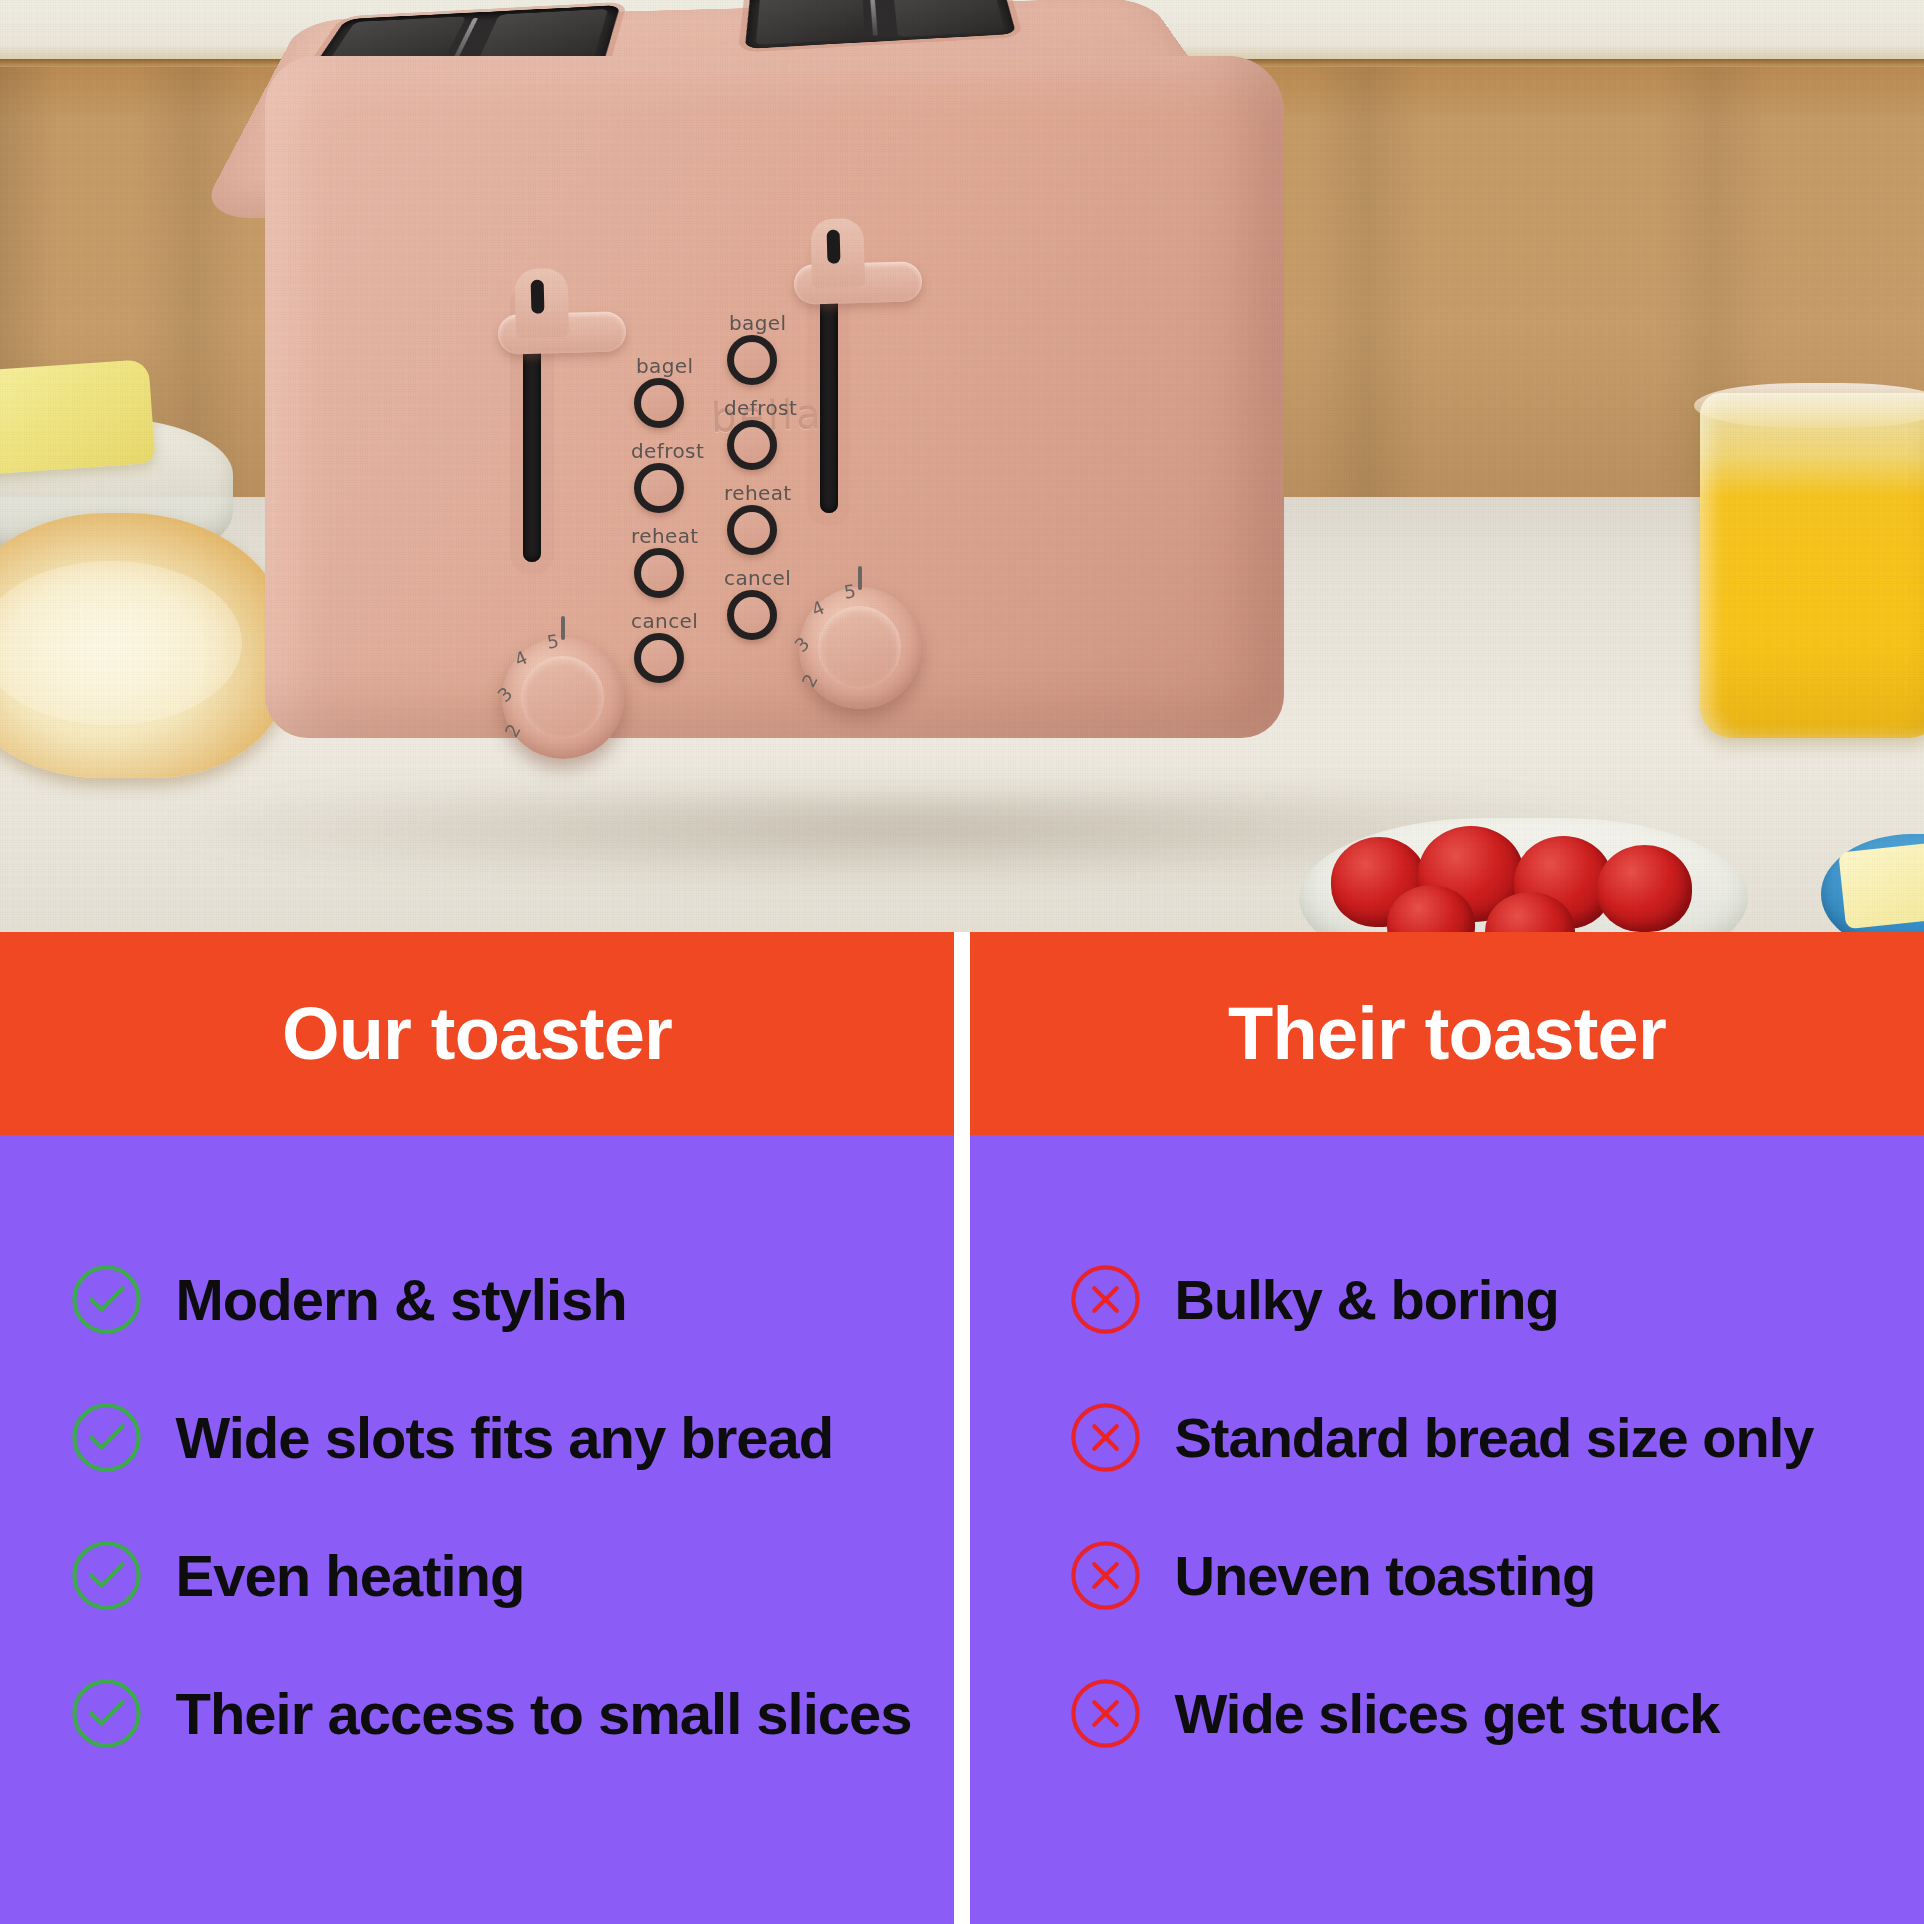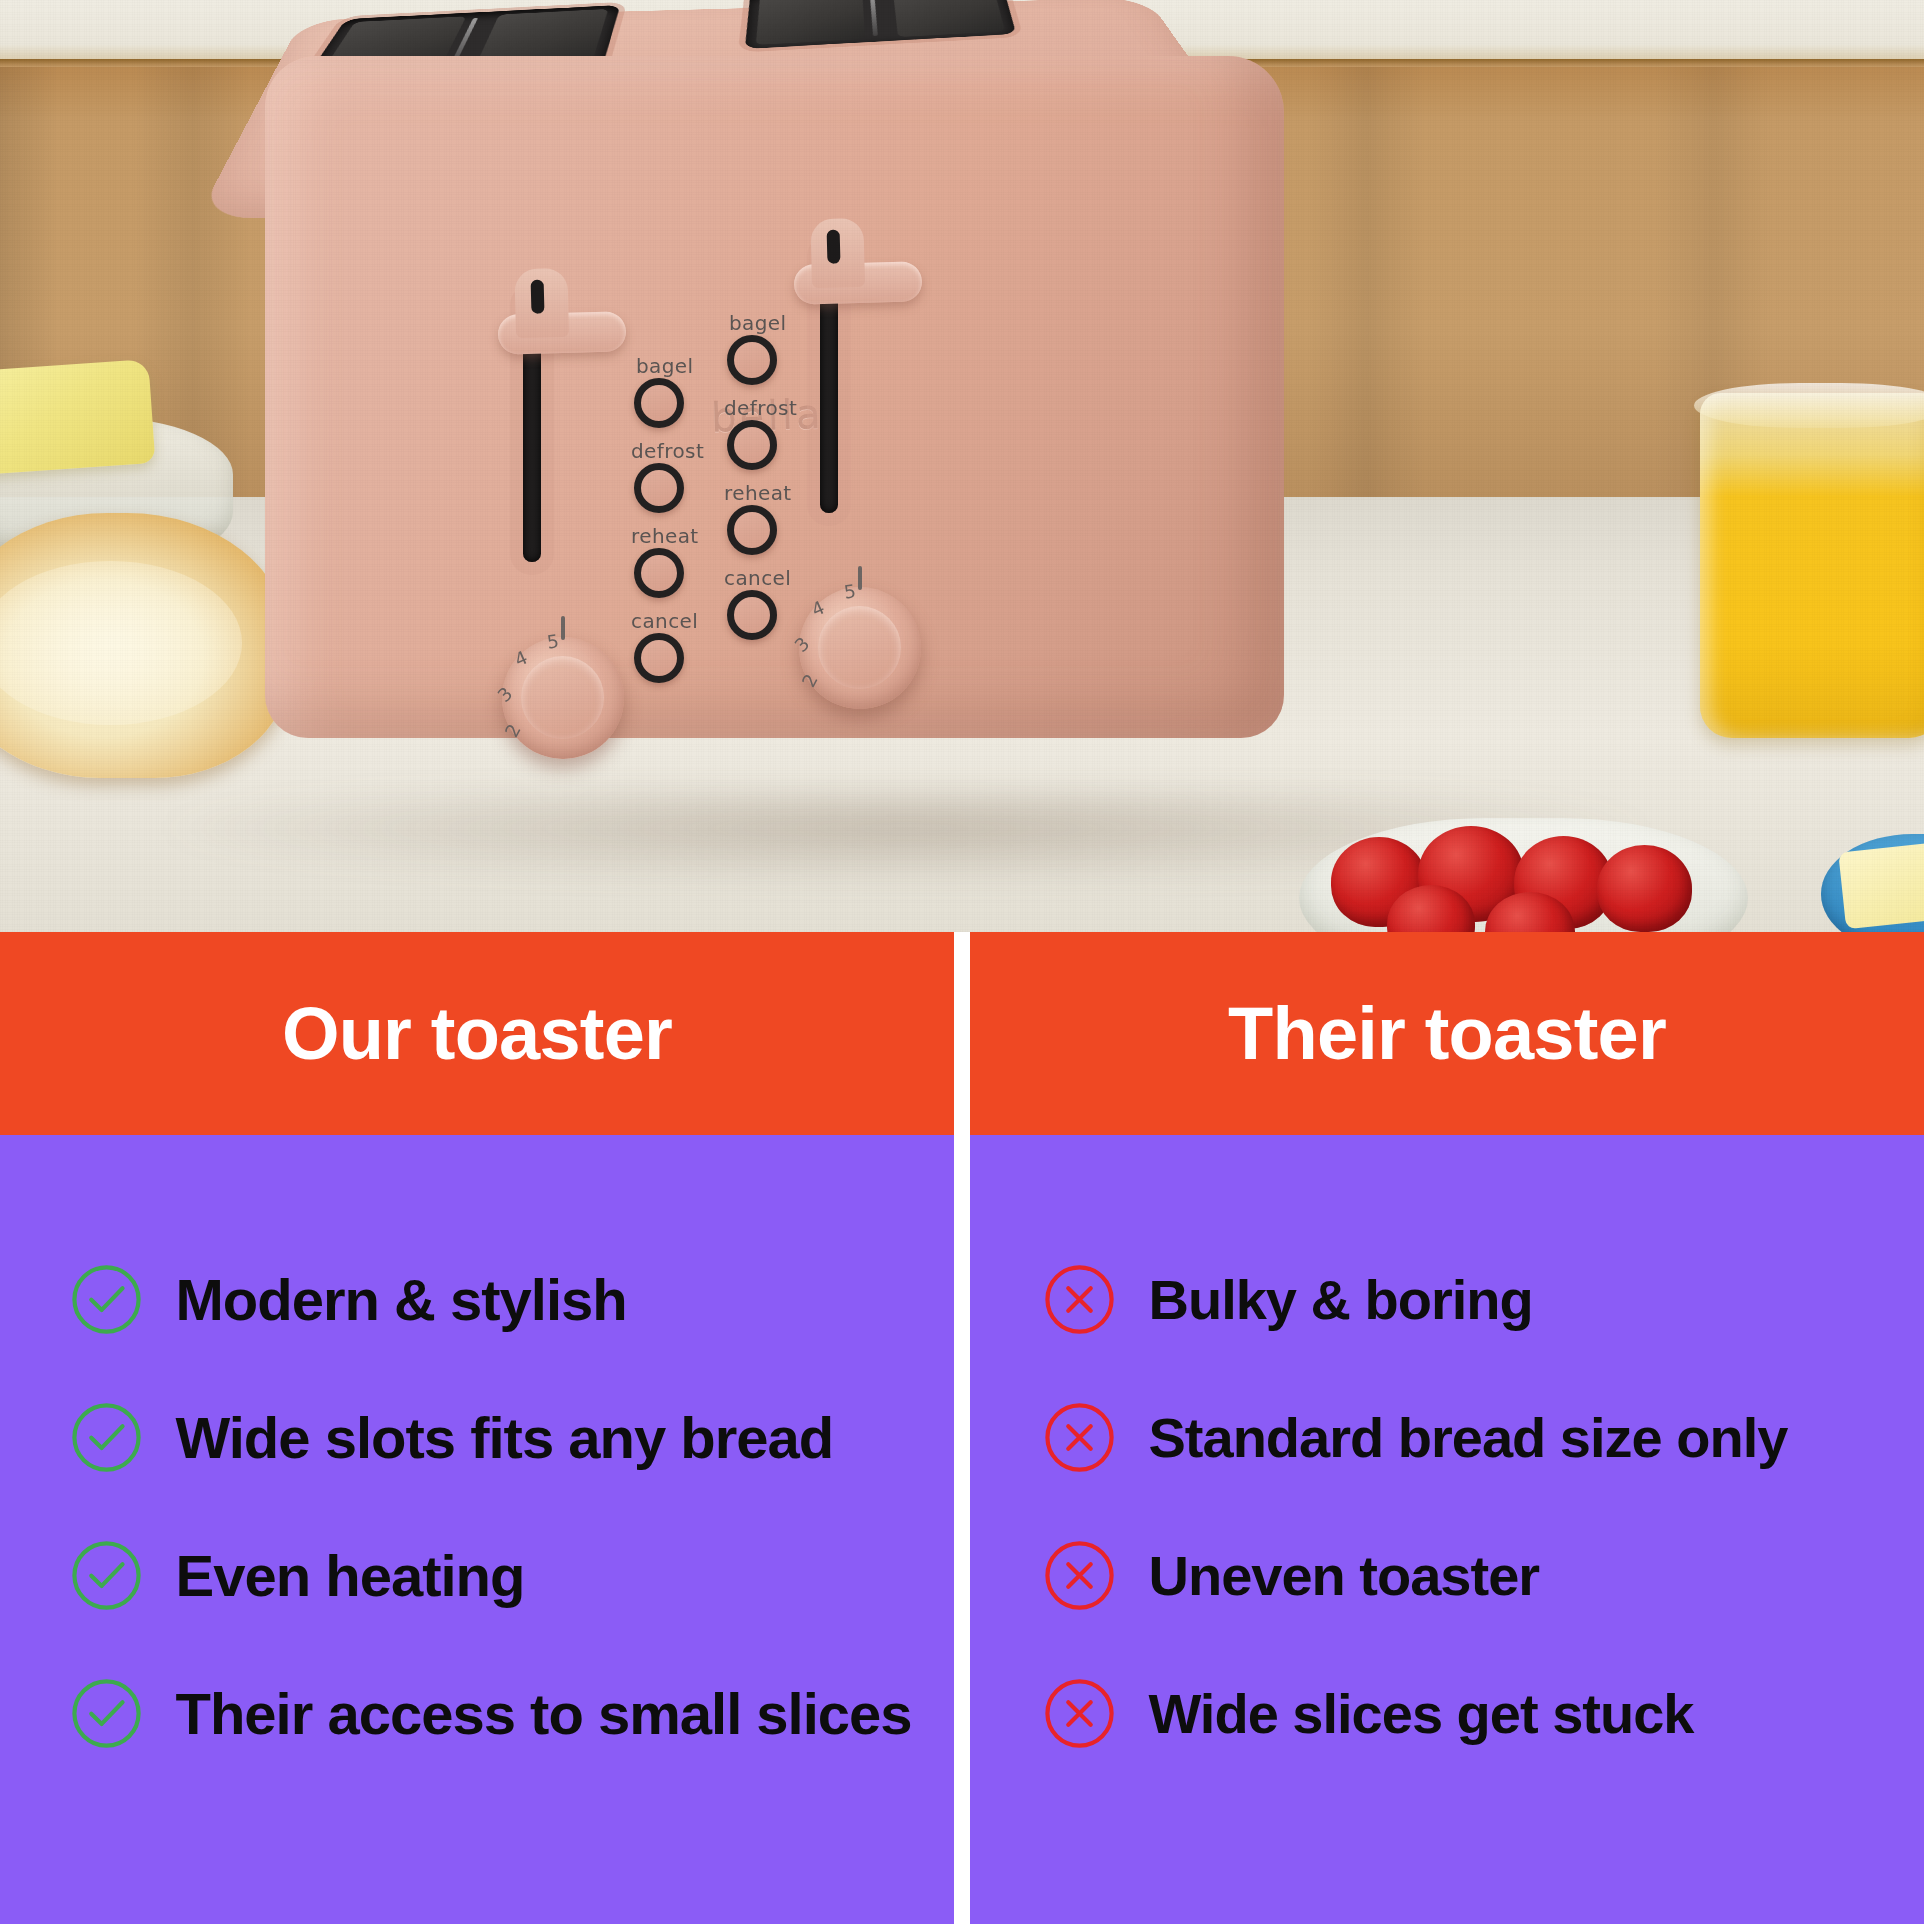--- a/index.html
+++ b/index.html
@@ -203,21 +203,21 @@
   }
   .col-body { height:790px; background:#8b5cf6; padding:95px 0 0 0; }
 
   .feat-list { list-style:none; }
   .feat { display:flex; align-items:center; height:138px; padding-left:68px; }
   .feat .icon { flex:0 0 auto; width:77px; height:77px; margin-right:30.5px; }
   .feat .label {
     font-size:58px; font-weight:bold; color:#0d0d0d; letter-spacing:-1px;
     font-family:"Liberation Sans", sans-serif; white-space:nowrap;
   }
-  .col.right .feat { padding-left:71px; }
+  .col.right .feat { padding-left:97px; }
   .col.right .feat .label { font-size:56px; }
 </style>
 </head>
 <body>
 
 <div class="page">
 
   <div class="photo">
     <div class="wall-top"></div>
     <div class="wall-wood"></div>
@@ -396,21 +396,21 @@
             <span class="label">Standard bread size only</span>
           </li>
 
           <li class="feat">
             <span class="icon">
               <svg viewBox="0 0 48 48" width="77" height="77">
                 <circle cx="24" cy="24" r="20" fill="none" stroke="#e8232a" stroke-width="2.6"></circle>
                 <path d="M17 17 L31 31 M31 17 L17 31" fill="none" stroke="#e8232a" stroke-width="2.6" stroke-linecap="round"></path>
               </svg>
             </span>
-            <span class="label">Uneven toaster</span>
+            <span class="label">Uneven toasting</span>
           </li>
 
           <li class="feat">
             <span class="icon">
               <svg viewBox="0 0 48 48" width="77" height="77">
                 <circle cx="24" cy="24" r="20" fill="none" stroke="#e8232a" stroke-width="2.6"></circle>
                 <path d="M17 17 L31 31 M31 17 L17 31" fill="none" stroke="#e8232a" stroke-width="2.6" stroke-linecap="round"></path>
               </svg>
             </span>
             <span class="label">Wide slices get stuck</span>

